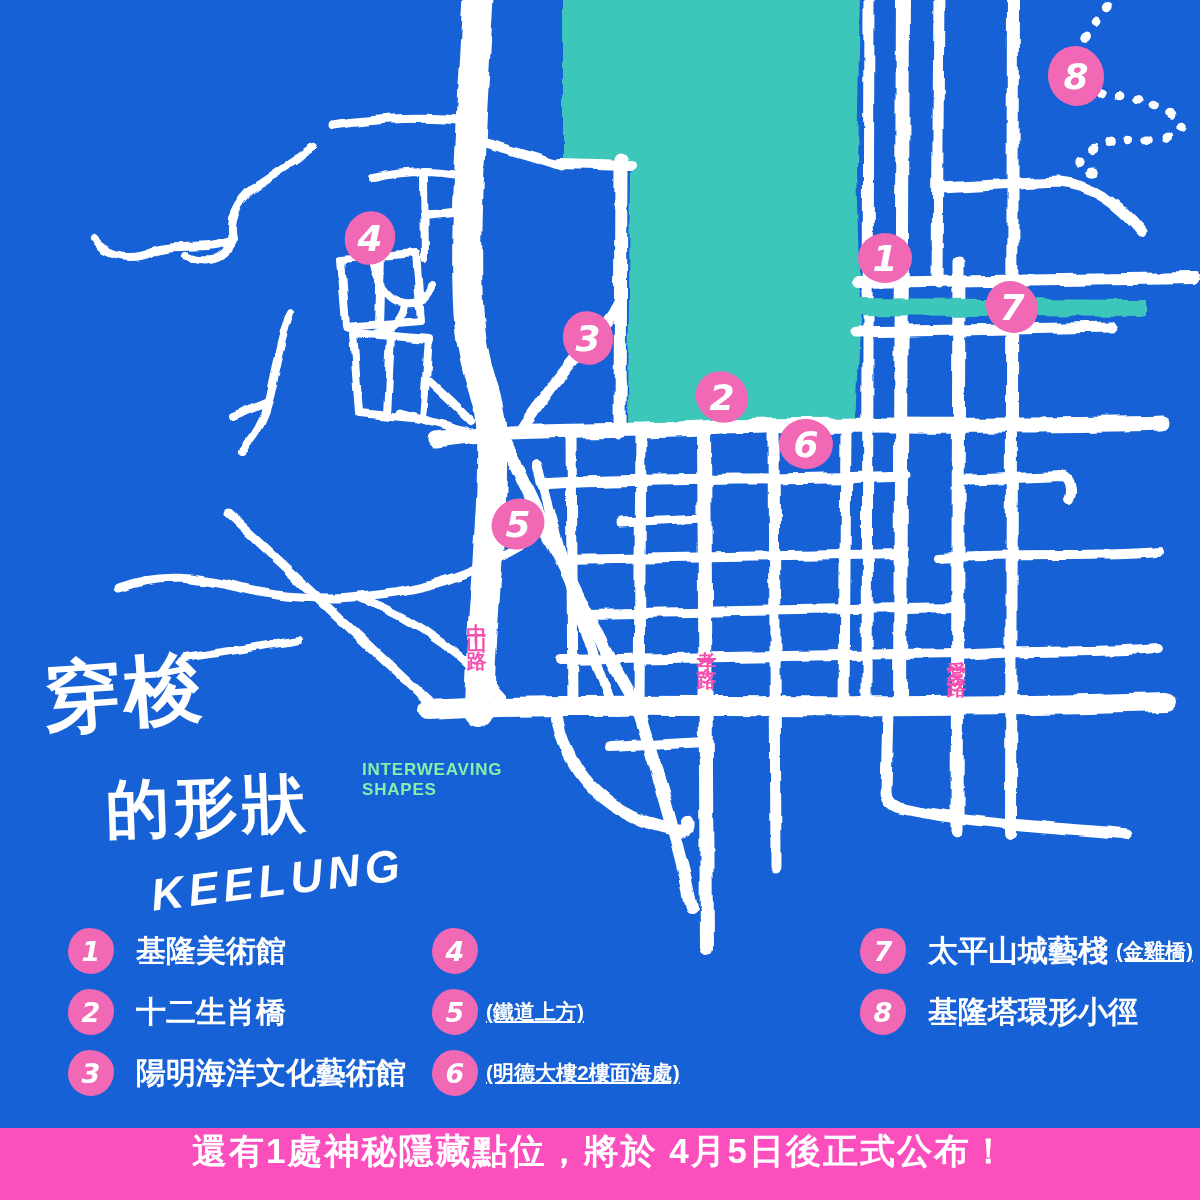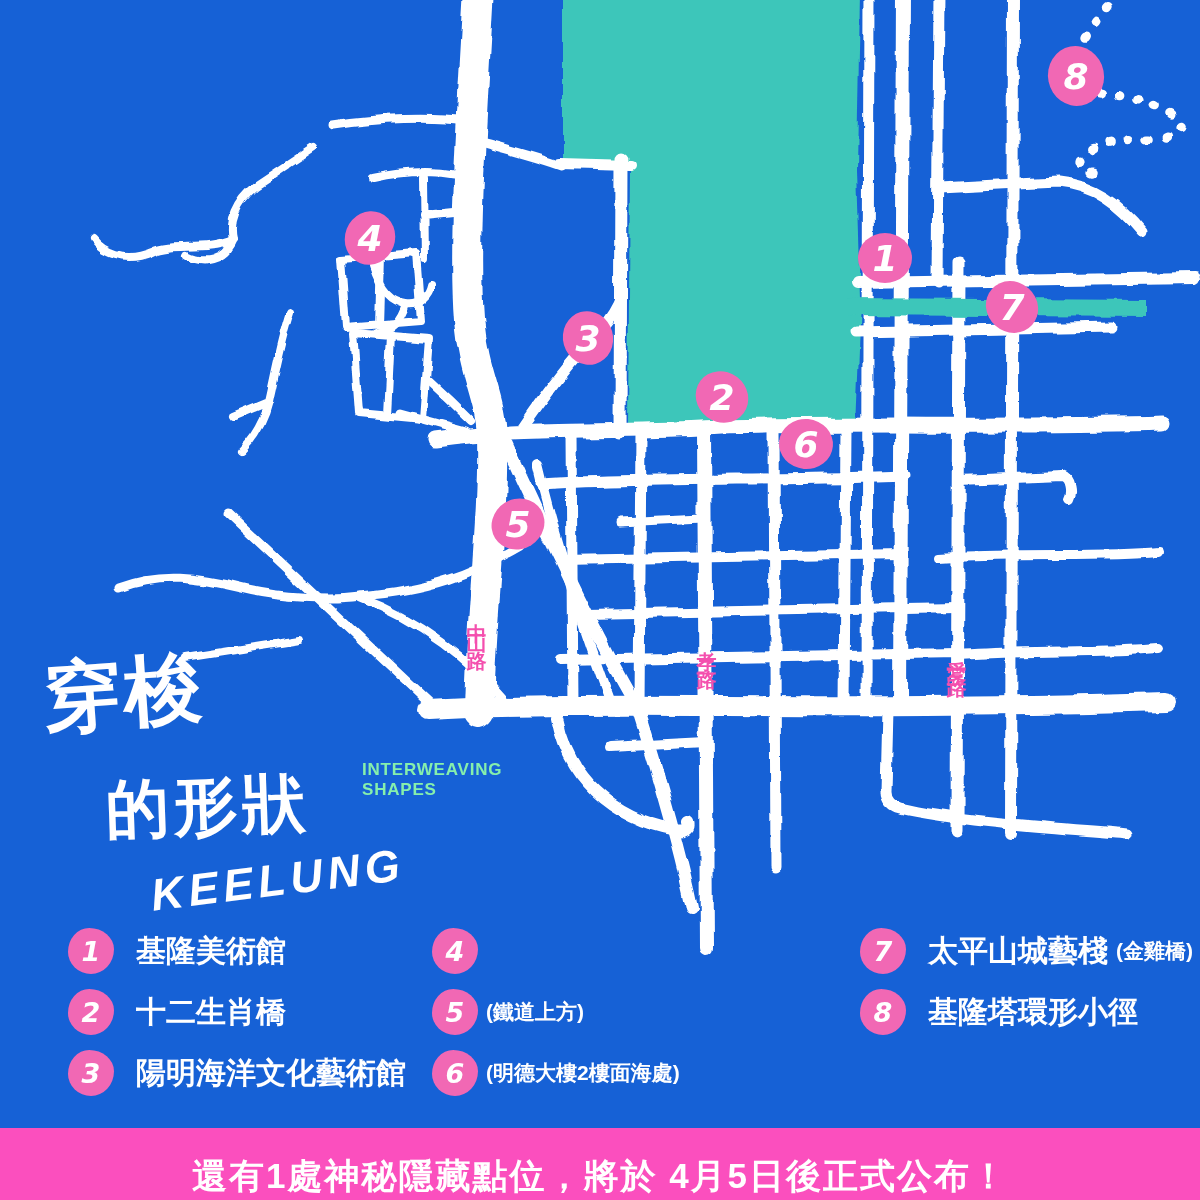--- a/index.html
+++ b/index.html
@@ -54,25 +54,25 @@
   .blob{
     width:46px;height:46px;flex:0 0 46px;background:#f168b4;
     border-radius:46% 54% 50% 50% / 52% 46% 54% 48%;
     display:flex;align-items:center;justify-content:center;
   }
   .blob-num{
     color:#fff;font-weight:700;font-style:italic;font-size:27px;
     font-family:"DejaVu Sans",sans-serif;
   }
   .legend-label{color:#fff;font-weight:700;font-size:30px;margin-left:22px;white-space:nowrap;}
-  .legend-note{color:#fff;font-weight:700;font-size:21px;margin-left:8px;white-space:nowrap;}
+  .legend-note{color:#fff;font-weight:700;font-size:21px;margin-left:8px;white-space:nowrap;text-decoration:underline;}
   
   #banner{
     position:absolute;left:0;right:0;bottom:0;height:72px;background:#fb4fbe;
-    display:flex;align-items:flex-end;justify-content:center;
+    display:flex;align-items:flex-start;justify-content:center;
   }
   #banner-text{color:#fff;font-weight:700;font-size:35px;letter-spacing:2px;white-space:nowrap;}
 </style>
 </head>
 <body>
 
 <svg id="map-svg" viewBox="0 0 1200 1200">
   <defs>
     <filter id="rough" x="-10%" y="-10%" width="120%" height="120%">
       <feTurbulence type="fractalNoise" baseFrequency="0.04" numOctaves="2" seed="7" result="n"></feTurbulence>

